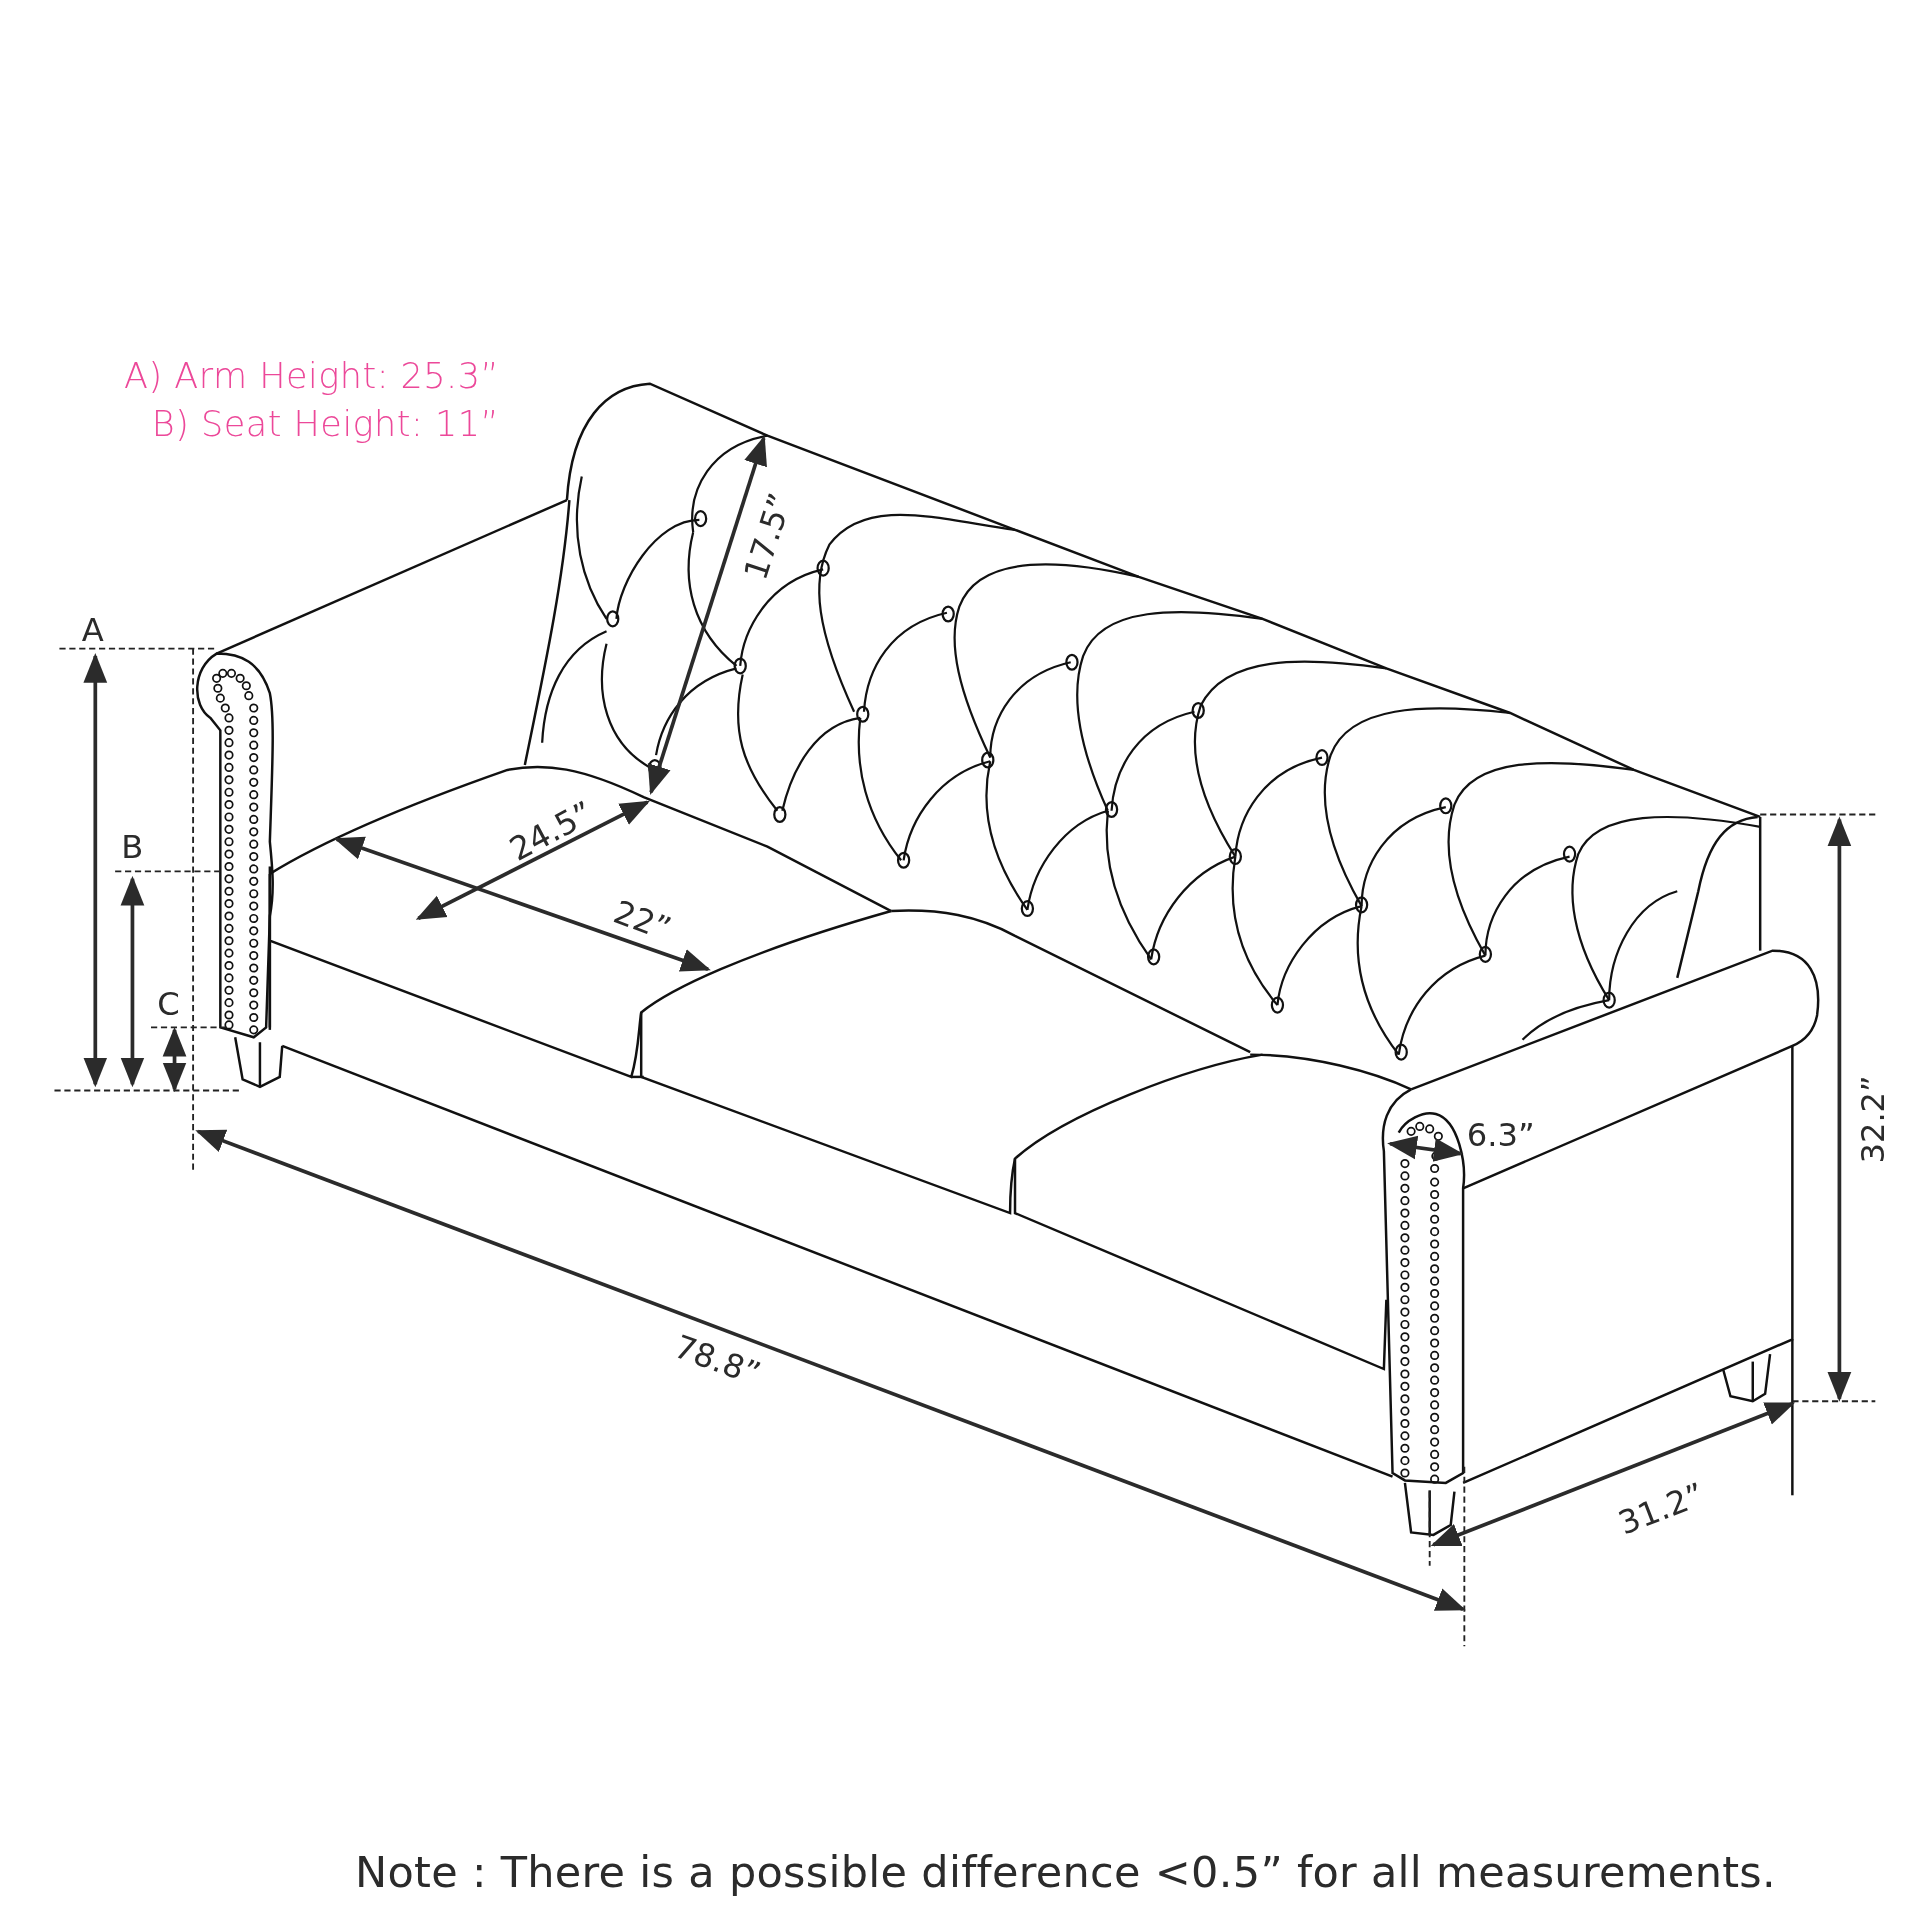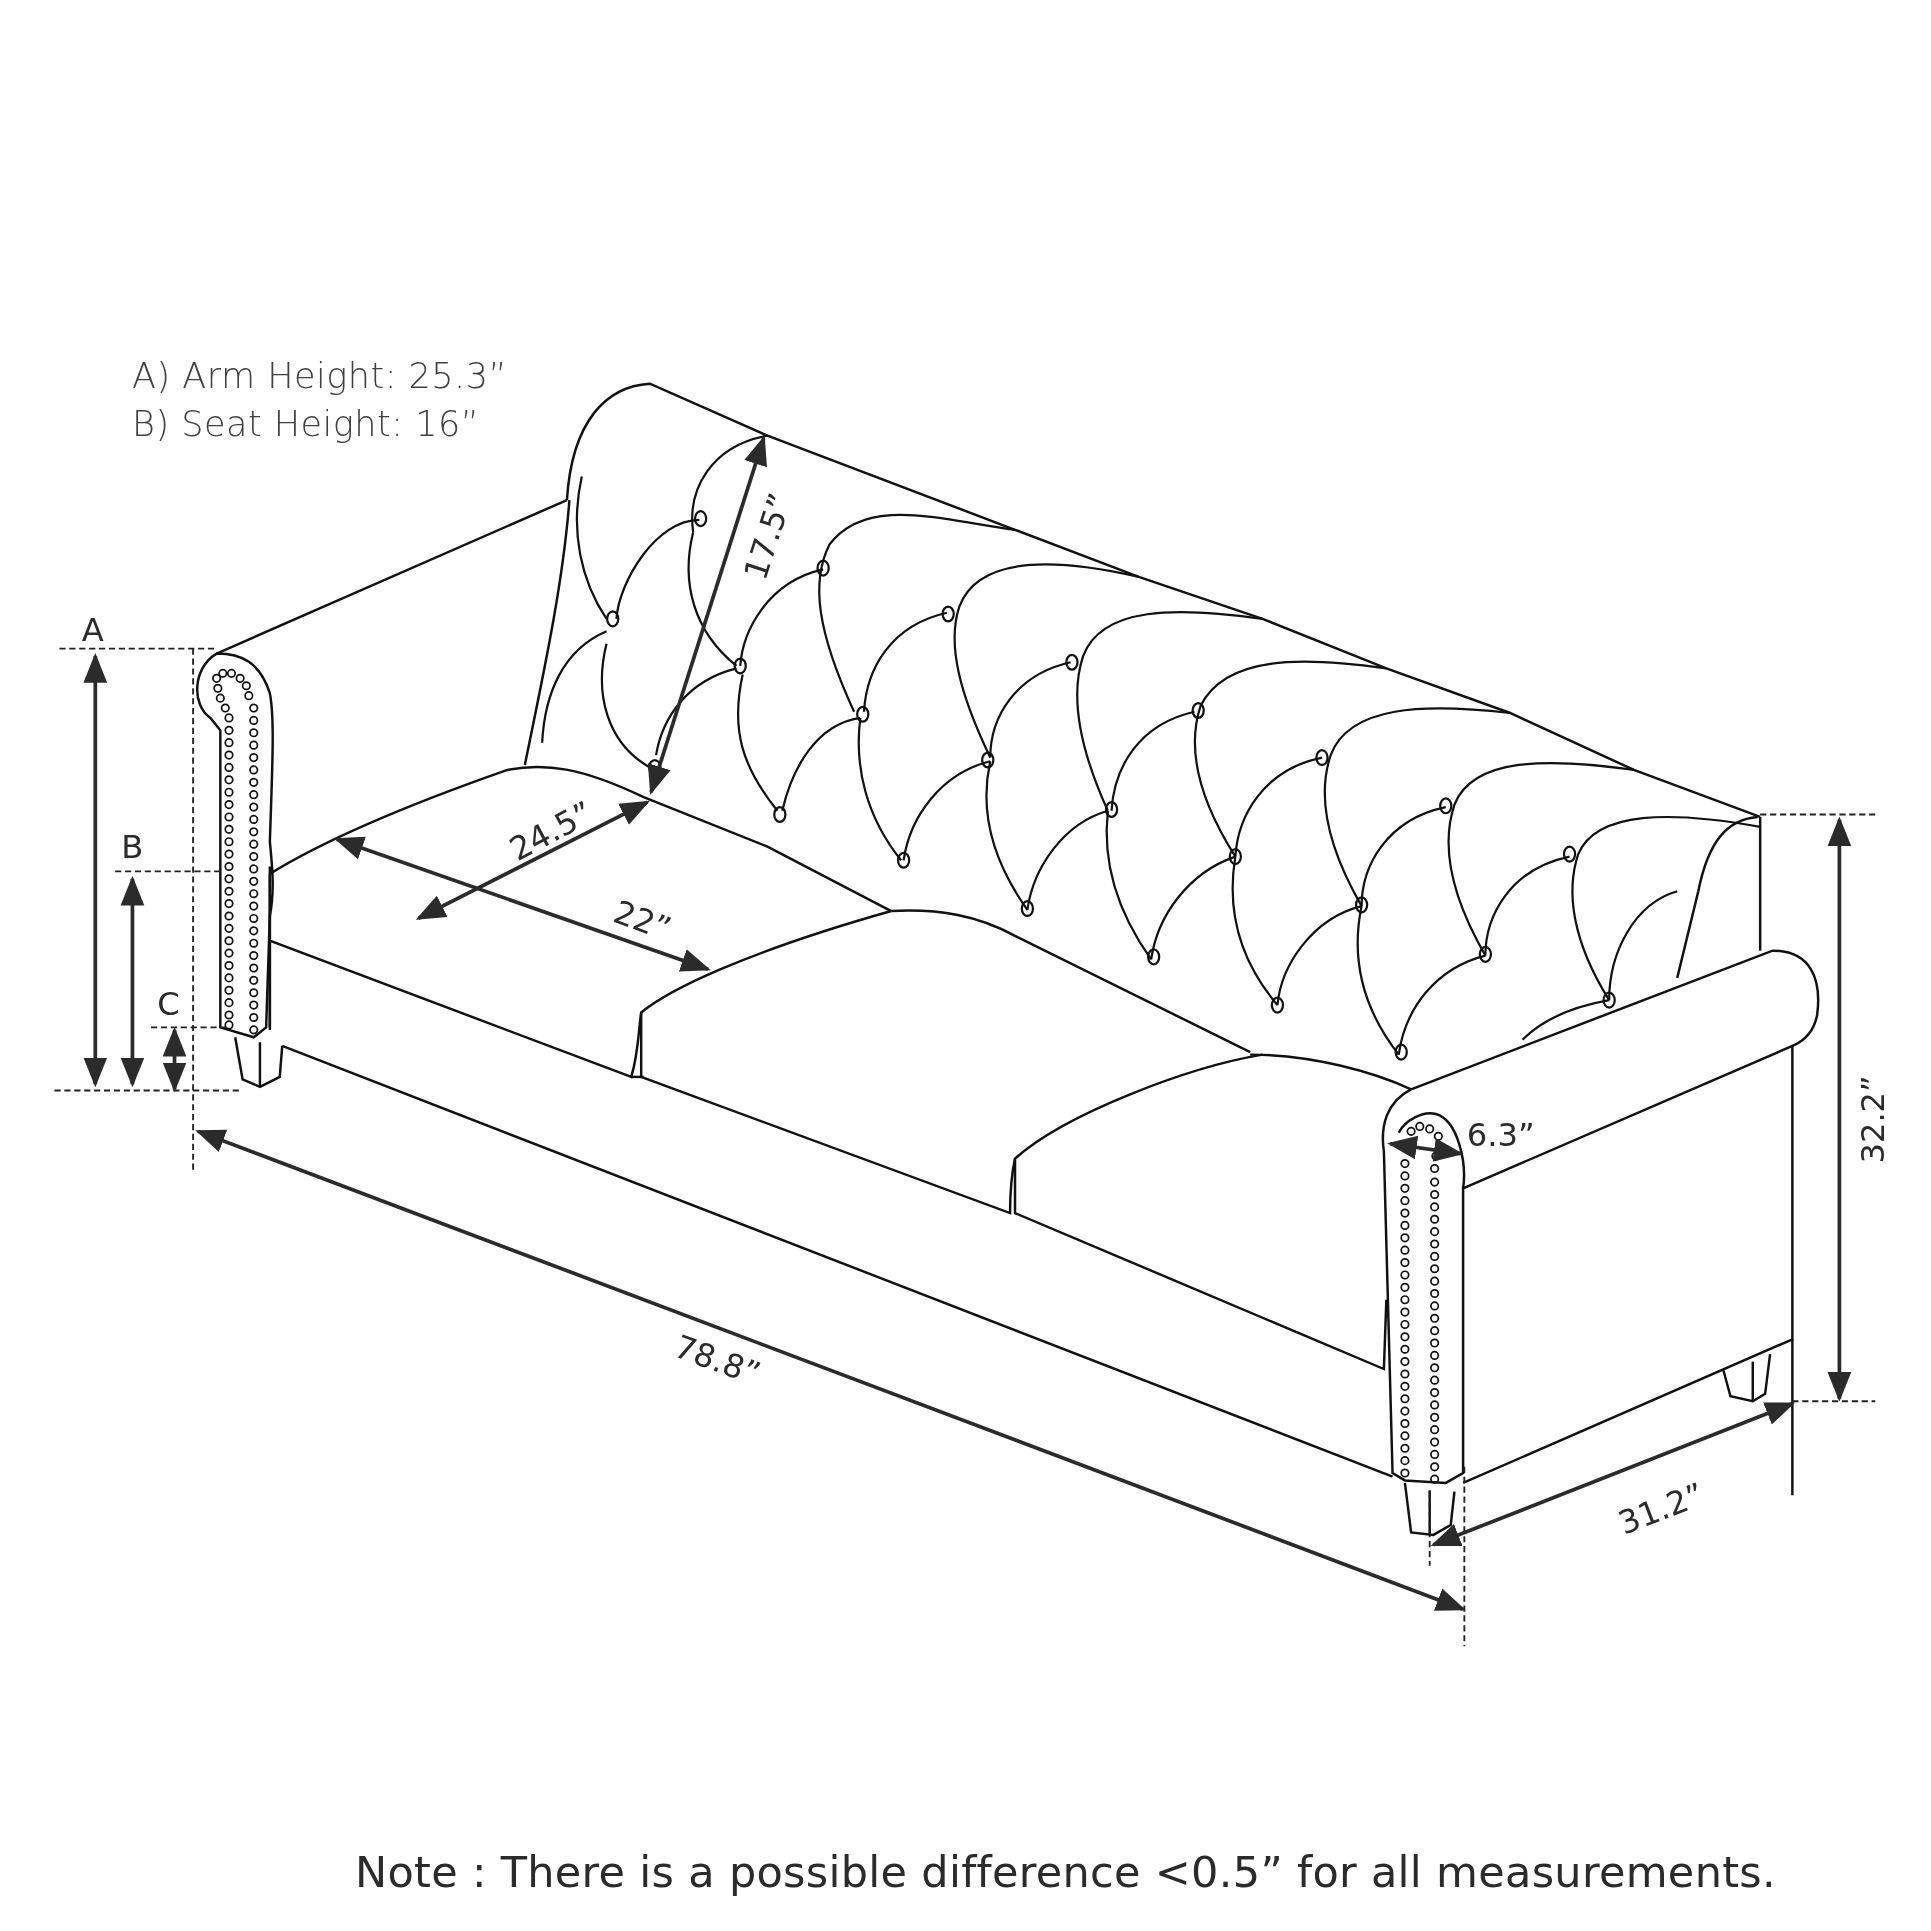--- a/index.html
+++ b/index.html
@@ -1,18 +1,18 @@
 <!DOCTYPE html>
 <html><head>
 <meta charset="utf-8">
 <style>
   html, body { margin: 0; padding: 0; background: #ffffff; }
   body { width: 1931px; height: 1931px; overflow: hidden; position: relative; }
   #canvas { position: absolute; left: 0; top: 0; width: 1931px; height: 1931px; }
-  .legend { position: absolute; left: 132px; top: 352px; font-family: "DejaVu Sans", sans-serif; font-size: 35px; color: #404040; line-height: 48px; letter-spacing: 0.5px; font-weight: 300; }
+  .legend { position: absolute; left: 124px; top: 352px; font-family: "DejaVu Sans", sans-serif; font-size: 35px; color: #ec4899; line-height: 48px; letter-spacing: 0.5px; font-weight: 300; text-align: right; }
   .legend div { white-space: nowrap; }
   .note { position: absolute; left: 355px; top: 1847px; font-family: "DejaVu Sans", sans-serif; font-size: 43px; color: #2b2b2b; white-space: nowrap; letter-spacing: 0.3px; }
   svg text { font-family: "DejaVu Sans", sans-serif; fill: #2b2b2b; }
 </style>
 </head>
 <body>
 
 <svg id="canvas" viewBox="0 0 1560 1560" xmlns="http://www.w3.org/2000/svg">
   <defs>
     <marker id="arr" viewBox="0 0 10 10" refX="9" refY="5" markerWidth="8" markerHeight="8" orient="auto-start-reverse" markerUnits="userSpaceOnUse">
@@ -286,17 +286,17 @@
   <text font-size="26" transform="translate(418,696) rotate(-28)">24.5”</text>
   <text font-size="26" transform="translate(494,744) rotate(20)">22”</text>
   <text font-size="26" transform="translate(543,1095) rotate(20)">78.8”</text>
   <text font-size="26" x="1185" y="926">6.3”</text>
   <text font-size="26" transform="translate(1522,940) rotate(-90)">32.2”</text>
   <text font-size="26" transform="translate(1312,1240) rotate(-21)">31.2”</text>
 </svg>
 
 <div class="legend">
   <div>A) Arm Height: 25.3”</div>
-  <div>B) Seat Height: 16”</div>
+  <div>B) Seat Height: 11”</div>
 </div>
 
 <div class="note">Note : There is a possible difference &lt;0.5” for all measurements.</div>
 
 
 </body></html>

